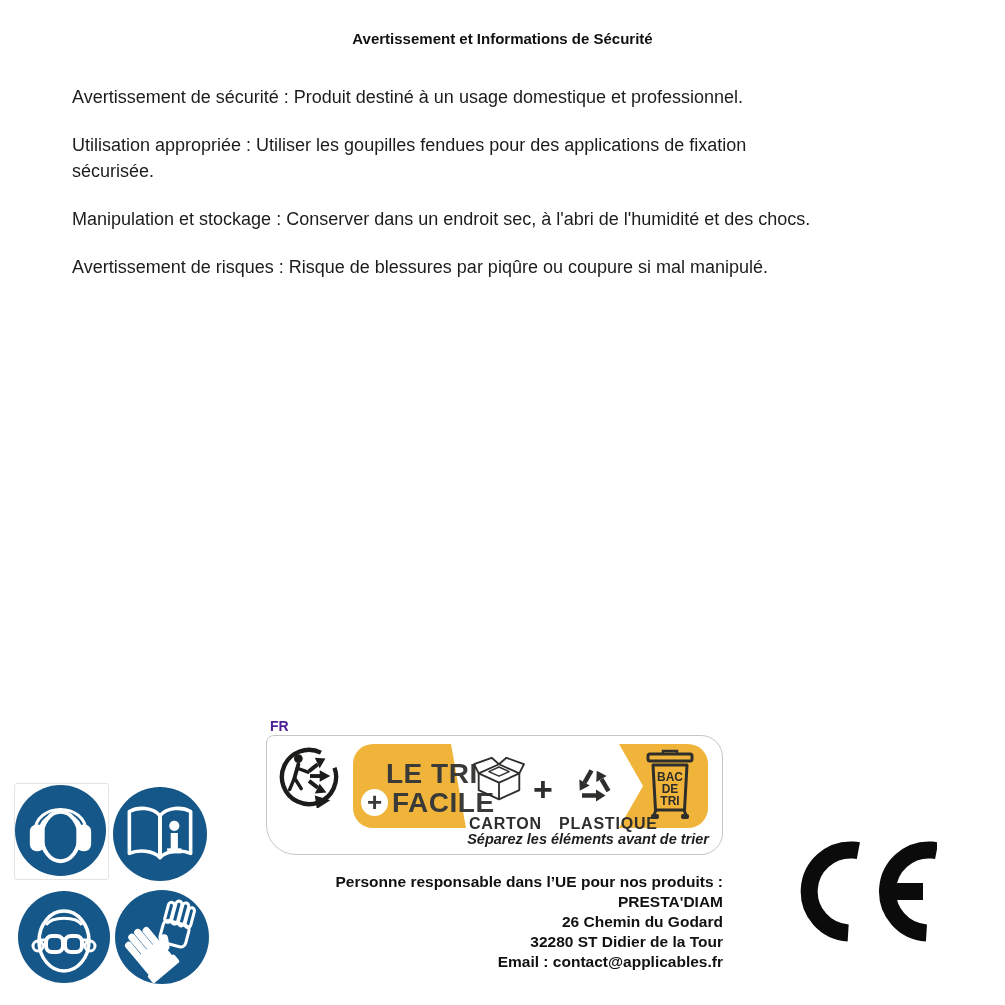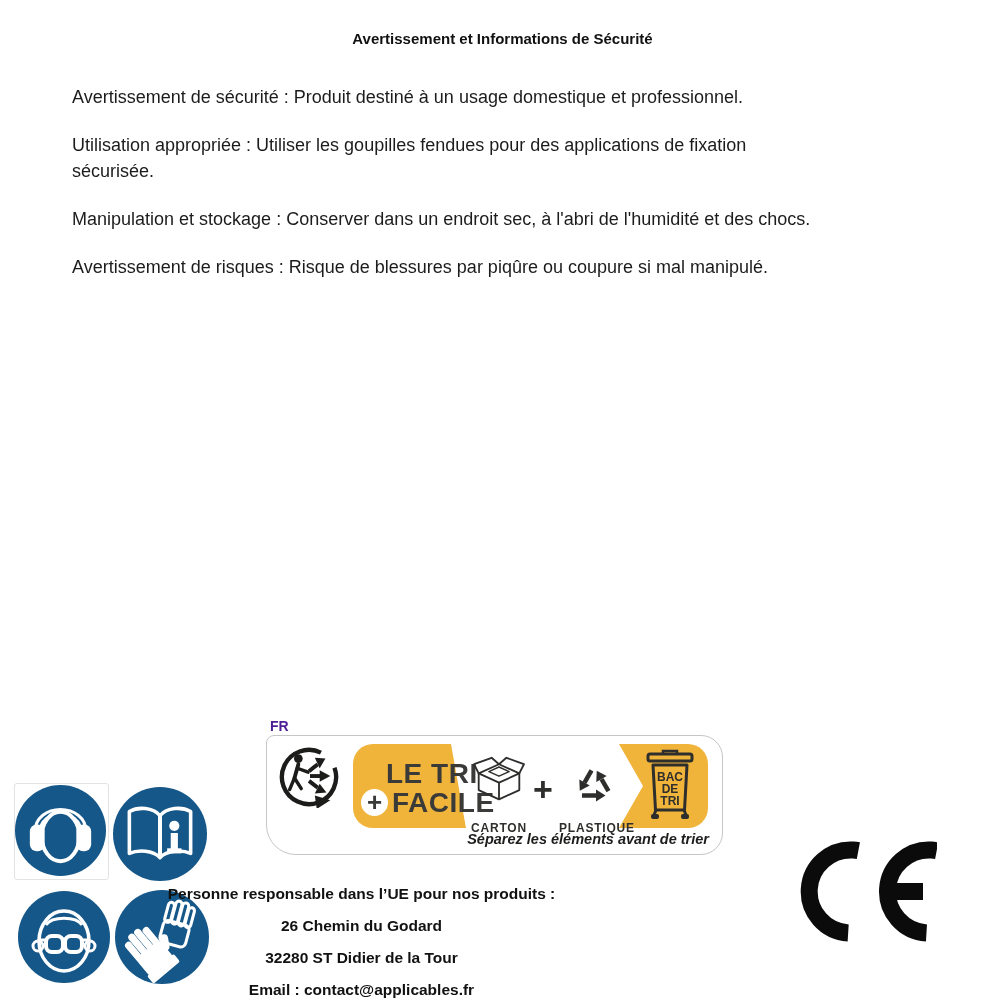--- a/index.html
+++ b/index.html
@@ -40,35 +40,35 @@
   }
   .letri{position:absolute;left:8px;top:15px;color:#3A3A38;}
   .letri .l1{font-size:28px;font-weight:800;letter-spacing:.5px;line-height:29px;padding-left:5px;margin-left:20px;}
   .letri .l2{display:flex;align-items:center;gap:4px;line-height:29px;}
   .plus-circle{
     width:27px;height:27px;border-radius:50%;background:#fff;color:#3A3A38;
     display:flex;align-items:center;justify-content:center;font-size:26px;font-weight:800;line-height:27px;
   }
   .letri .facile{font-size:28px;font-weight:800;letter-spacing:.5px;}
   .material{position:absolute;text-align:center;color:#2e2e2c;}
-  .material .mlabel{font-size:12px;font-weight:bold;letter-spacing:.8px;margin-top:14px;}
+  .material .mlabel{font-size:16px;font-weight:bold;letter-spacing:.8px;margin-top:8px;}
   .mat-carton{left:116px;top:11px;width:60px;}
   .mat-plastique{left:206px;top:13px;width:70px;}
   .plus-sep{position:absolute;left:180px;top:26px;font-size:34px;font-weight:800;color:#2e2e2c;}
   .bin-wrap{position:absolute;left:292px;top:4px;}
   .tagline{
     position:absolute;right:13px;top:95px;font-size:14.5px;font-weight:bold;font-style:italic;color:#1d1d1b;
   }
 
   
   .address{
     position:absolute;left:0;right:282px;top:872px;text-align:center;
     font-size:15.5px;font-weight:bold;line-height:20px;color:#111;
   }
-  .address div{margin:12px;}
+  .address div{margin:0;text-align:right;}
 
   
   .ce-wrap{position:absolute;left:800px;top:841px;}
 </style>
 </head>
 <body>
 
 <div class="title">Avertissement et Informations de Sécurité</div>
 
 <div class="paragraphs">
@@ -209,20 +209,21 @@
         </svg>
       </div>
     </div>
 
     <div class="tagline">Séparez les éléments avant de trier</div>
   </div>
 </div>
 
 <div class="address">
   <div>Personne responsable dans l’UE pour nos produits :</div>
+  <div>PRESTA'DIAM</div>
   <div>26 Chemin du Godard</div>
   <div>32280 ST Didier de la Tour</div>
   <div>Email : contact@applicables.fr</div>
 </div>
 
 <div class="ce-wrap">
   <svg width="137" height="101" viewBox="0 0 137 101">
     <circle cx="50.7" cy="50.5" r="41.5" fill="none" stroke="#0b0b0b" stroke-width="17" stroke-dasharray="135.4 125.4" transform="rotate(93.5 50.7 50.5)"></circle>
     <circle cx="129" cy="50.5" r="41.5" fill="none" stroke="#0b0b0b" stroke-width="17" stroke-dasharray="135.4 125.4" transform="rotate(93.5 129 50.5)"></circle>
     <rect x="81" y="42" width="42" height="17" fill="#0b0b0b"></rect>

